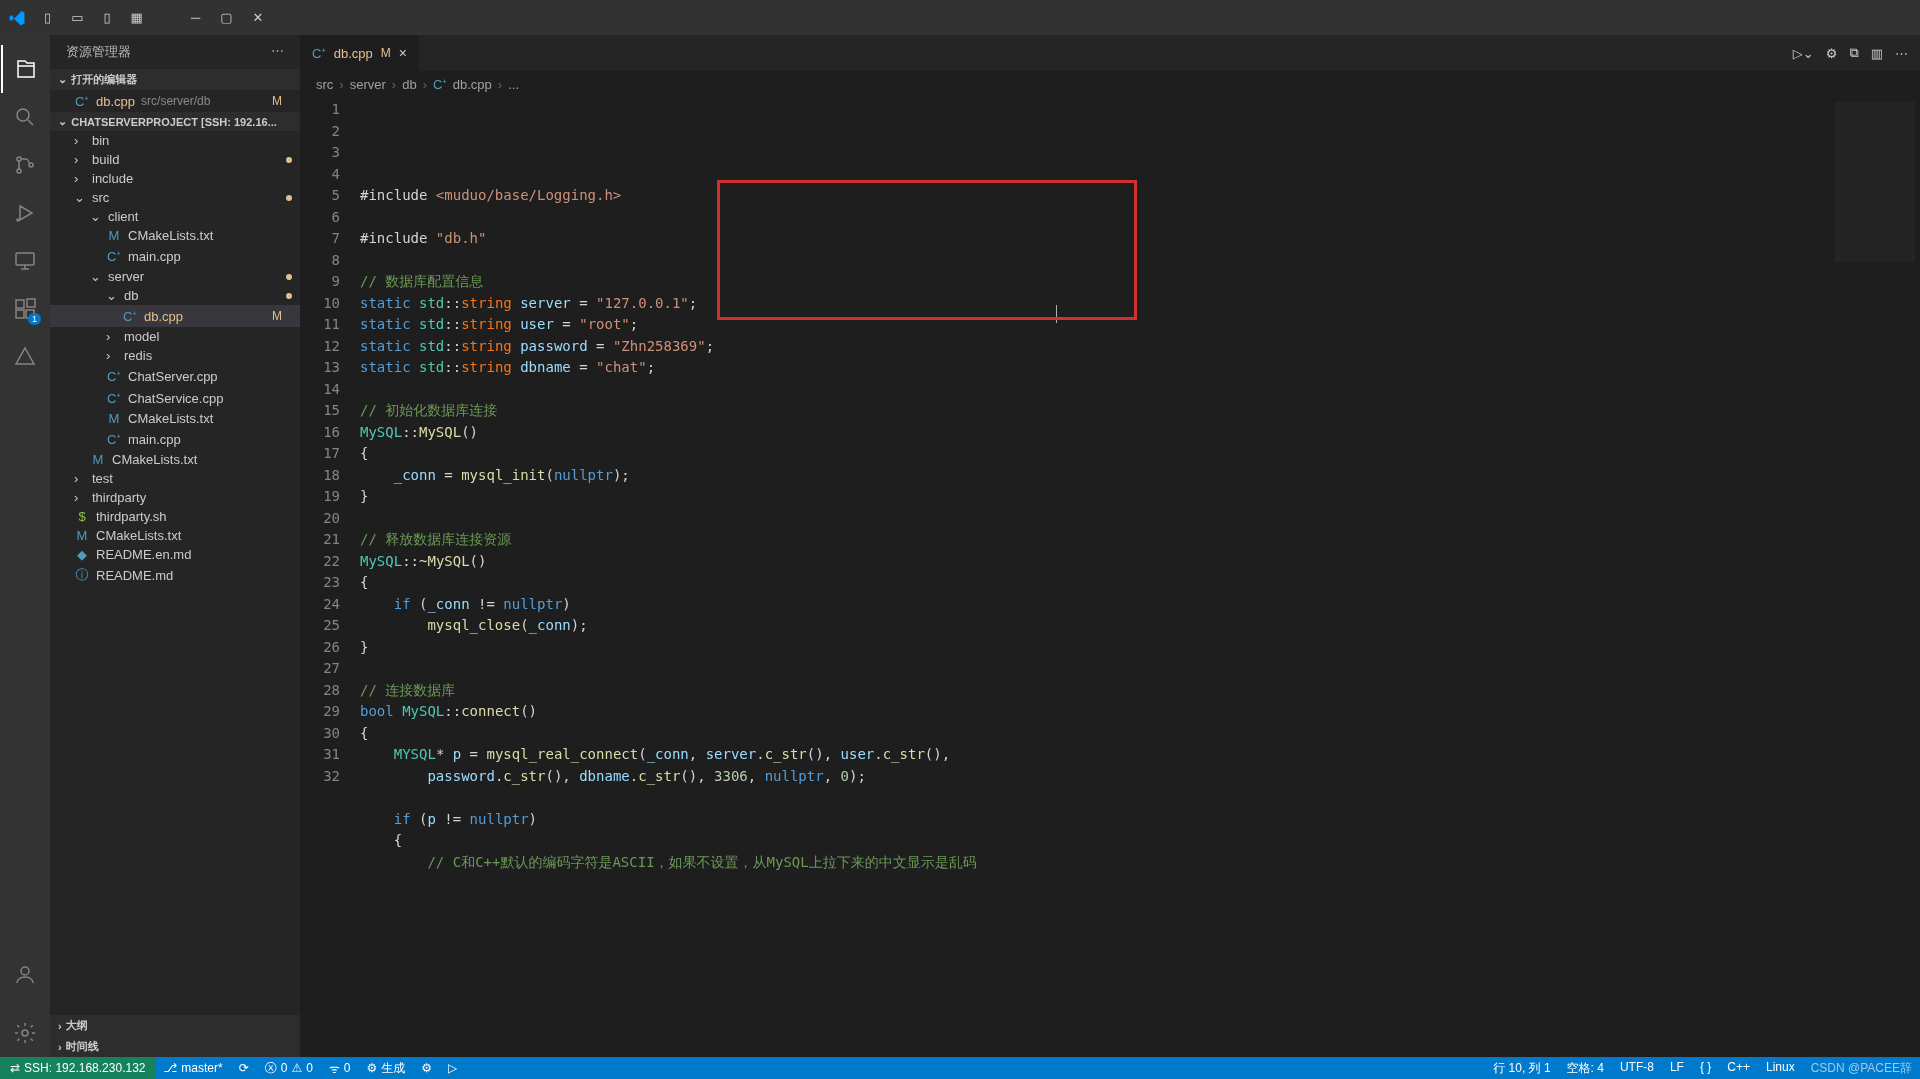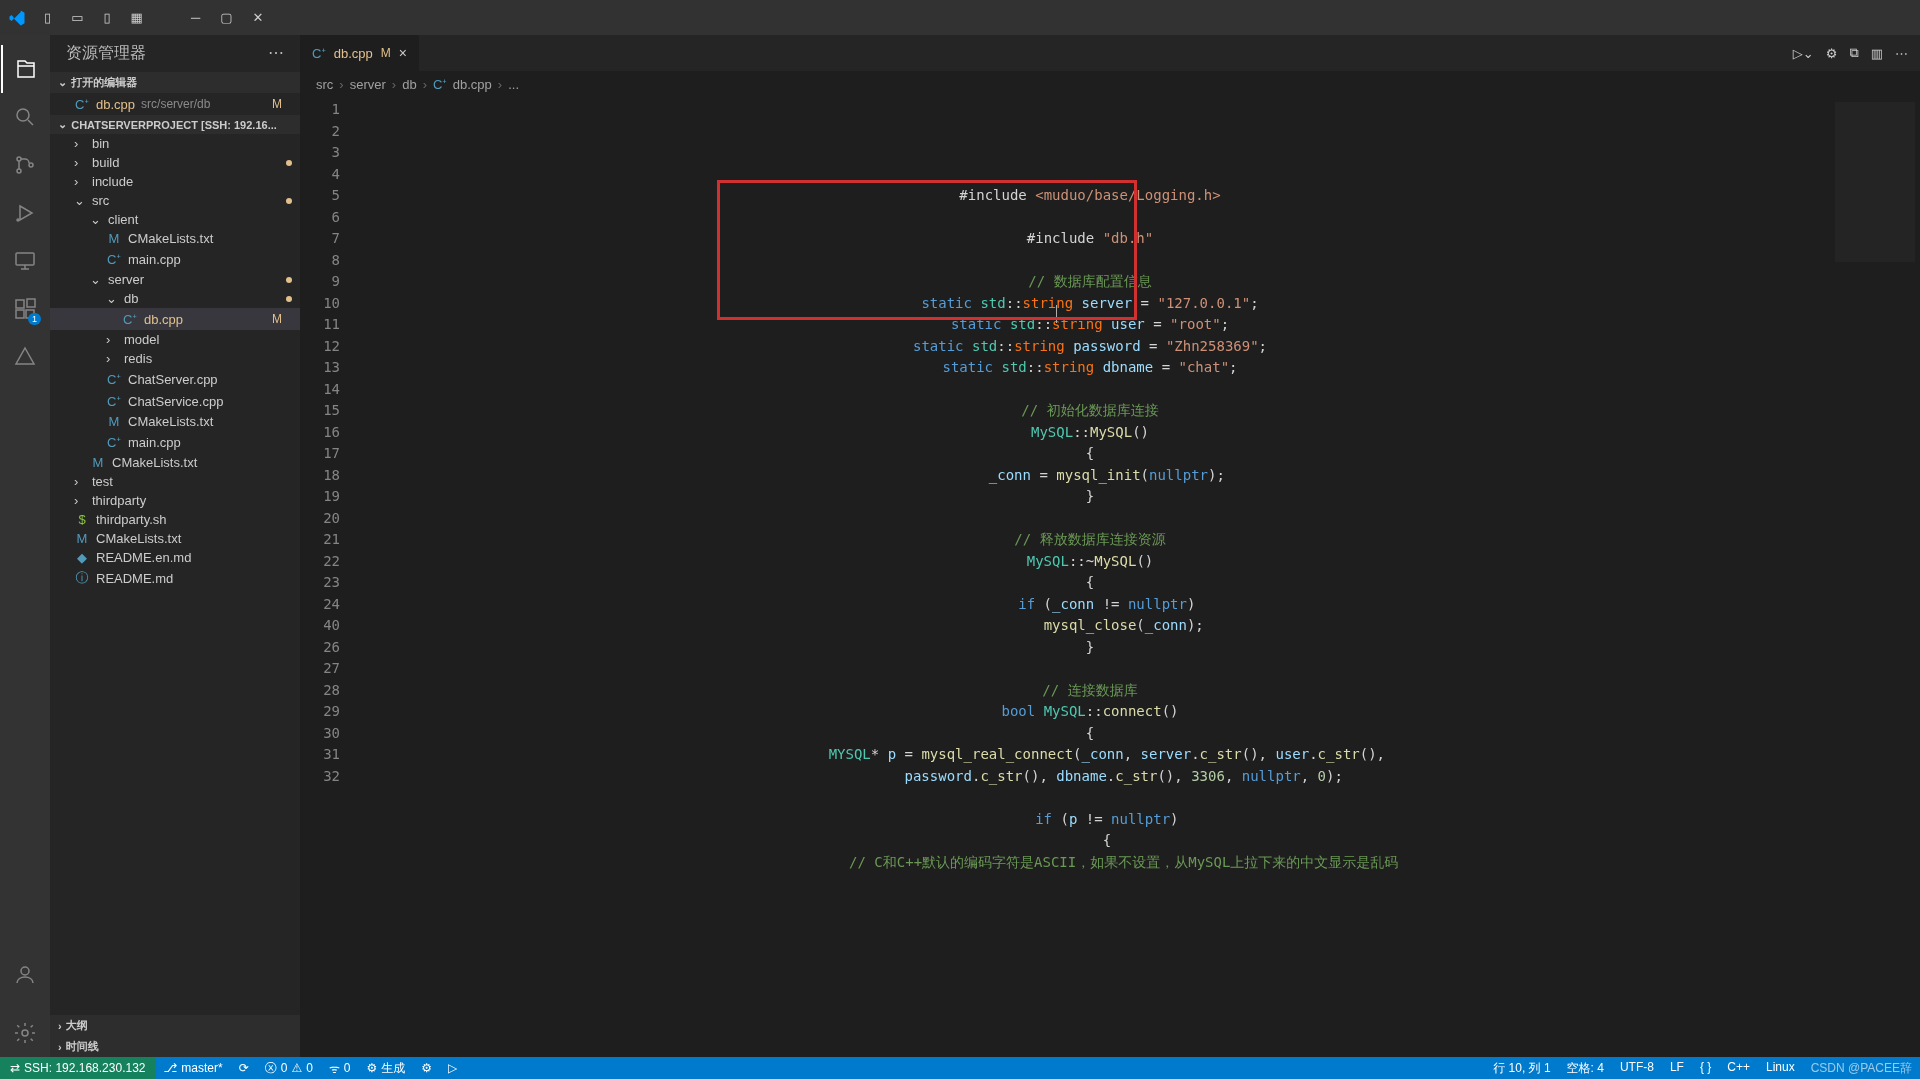--- a/index.html
+++ b/index.html
@@ -11,21 +11,21 @@
 .titlebar .title { flex: 1; text-align: center; color: #cccccc; font-size: 13px; }
 .titlebar .controls { display: flex; gap: 8px; align-items: center; }
 .titlebar .controls span { padding: 4px 6px; cursor: pointer; color: #cccccc; }
 .main { display: flex; height: calc(100% - 35px - 22px); }
 .activitybar { width: 50px; background: #333333; display: flex; flex-direction: column; align-items: center; padding-top: 10px; }
 .activitybar .icon { width: 48px; height: 48px; display: flex; align-items: center; justify-content: center; color: #858585; cursor: pointer; position: relative; }
 .activitybar .icon.active { color: #fff; border-left: 2px solid #fff; }
 .activitybar .badge { position: absolute; bottom: 8px; right: 8px; background: #007acc; color: #fff; border-radius: 8px; font-size: 9px; padding: 1px 4px; }
 .activitybar .bottom { margin-top: auto; margin-bottom: 10px; }
 .sidebar { width: 250px; background: #252526; display: flex; flex-direction: column; }
-.sidebar-header { padding: 8px 16px; font-size: 16px; text-transform: uppercase; display: flex; justify-content: space-between; align-items: flex-start; color: #bbbbbb; }
+.sidebar-header { padding: 8px 16px; font-size: 13px; text-transform: uppercase; display: flex; justify-content: space-between; align-items: flex-start; color: #bbbbbb; }
 .section-header { padding: 3px 8px; font-size: 11px; font-weight: bold; color: #cccccc; cursor: pointer; display: flex; align-items: center; gap: 4px; background: #2d2d2d; }
 .tree { flex: 1; overflow-y: auto; font-size: 13px; }
 .tree-item { padding: 2px 0 2px 8px; display: flex; align-items: center; gap: 6px; cursor: pointer; white-space: nowrap; position: relative; }
 .tree-item.selected { background: #37373d; }
 .tree-item .chev { width: 12px; color: #cccccc; }
 .tree-item .ficon { width: 16px; text-align: center; }
 .tree-item .mod { position: absolute; right: 18px; color: #e2c08d; font-size: 12px; }
 .tree-item .dot { position: absolute; right: 8px; width: 6px; height: 6px; border-radius: 50%; background: #e2c08d; }
 .indent-1 { padding-left: 24px; }
 .indent-2 { padding-left: 40px; }
@@ -42,21 +42,21 @@
 .tab .label { color: #e2c08d; font-size: 13px; }
 .tab .mod-ind { color: #e2c08d; font-size: 12px; }
 .tab .close { color: #cccccc; font-size: 14px; }
 .tabs-actions { margin-left: auto; display: flex; align-items: center; gap: 12px; padding: 0 12px; color: #cccccc; }
 .breadcrumbs { height: 26px; display: flex; align-items: center; padding: 0 16px; gap: 6px; font-size: 13px; color: #a0a0a0; }
 .breadcrumbs .sep { color: #666; }
 .editor-body { flex: 1; display: flex; position: relative; overflow: hidden; }
 .gutter { width: 60px; text-align: right; padding-right: 20px; padding-top: 2px; color: #858585; font-family: Consolas, monospace; font-size: 14px; line-height: 21.5px; user-select: none; }
 .gutter .ln { height: 21.5px; }
 .code { flex: 1; font-family: Consolas, monospace; font-size: 14px; line-height: 21.5px; padding-top: 2px; white-space: pre; position: relative; }
-.code .line { height: 21.5px; text-align: center; }
+.code .line { height: 21.5px; }
 .highlight-box { position: absolute; border: 3px solid #d03030; left: 357px; top: 83px; width: 420px; height: 140px; pointer-events: none; z-index: 5; }
 .cursor-mark { position: absolute; left: 696px; top: 208px; color: #cccccc; width: 1px; height: 18px; border-left: 1px solid #aeafad; }
 .minimap { width: 100px; background: #1e1e1e; position: relative; }
 .minimap-content { position: absolute; top: 5px; right: 5px; width: 80px; height: 160px; background: linear-gradient(#2a2a2a 0%, #2a2a2a 100%); opacity: 0.5; }
 .statusbar { height: 22px; background: #007acc; display: flex; align-items: center; color: #fff; font-size: 12px; }
 .statusbar .item { padding: 0 8px; display: flex; align-items: center; gap: 4px; cursor: pointer; height: 100%; }
 .statusbar .remote { background: #16825d; padding: 0 10px; }
 .statusbar .right { margin-left: auto; display: flex; }
 .tk-key { color: #569cd6; }
 .tk-type { color: #f97316; }
@@ -328,21 +328,21 @@
           <div class="ln">15</div>
           <div class="ln">16</div>
           <div class="ln">17</div>
           <div class="ln">18</div>
           <div class="ln">19</div>
           <div class="ln">20</div>
           <div class="ln">21</div>
           <div class="ln">22</div>
           <div class="ln">23</div>
           <div class="ln">24</div>
-          <div class="ln">40</div>
+          <div class="ln">25</div>
           <div class="ln">26</div>
           <div class="ln">27</div>
           <div class="ln">28</div>
           <div class="ln">29</div>
           <div class="ln">30</div>
           <div class="ln">31</div>
           <div class="ln">32</div>
         </div>
       <div class="code" id="code">
         <div class="highlight-box"></div>

